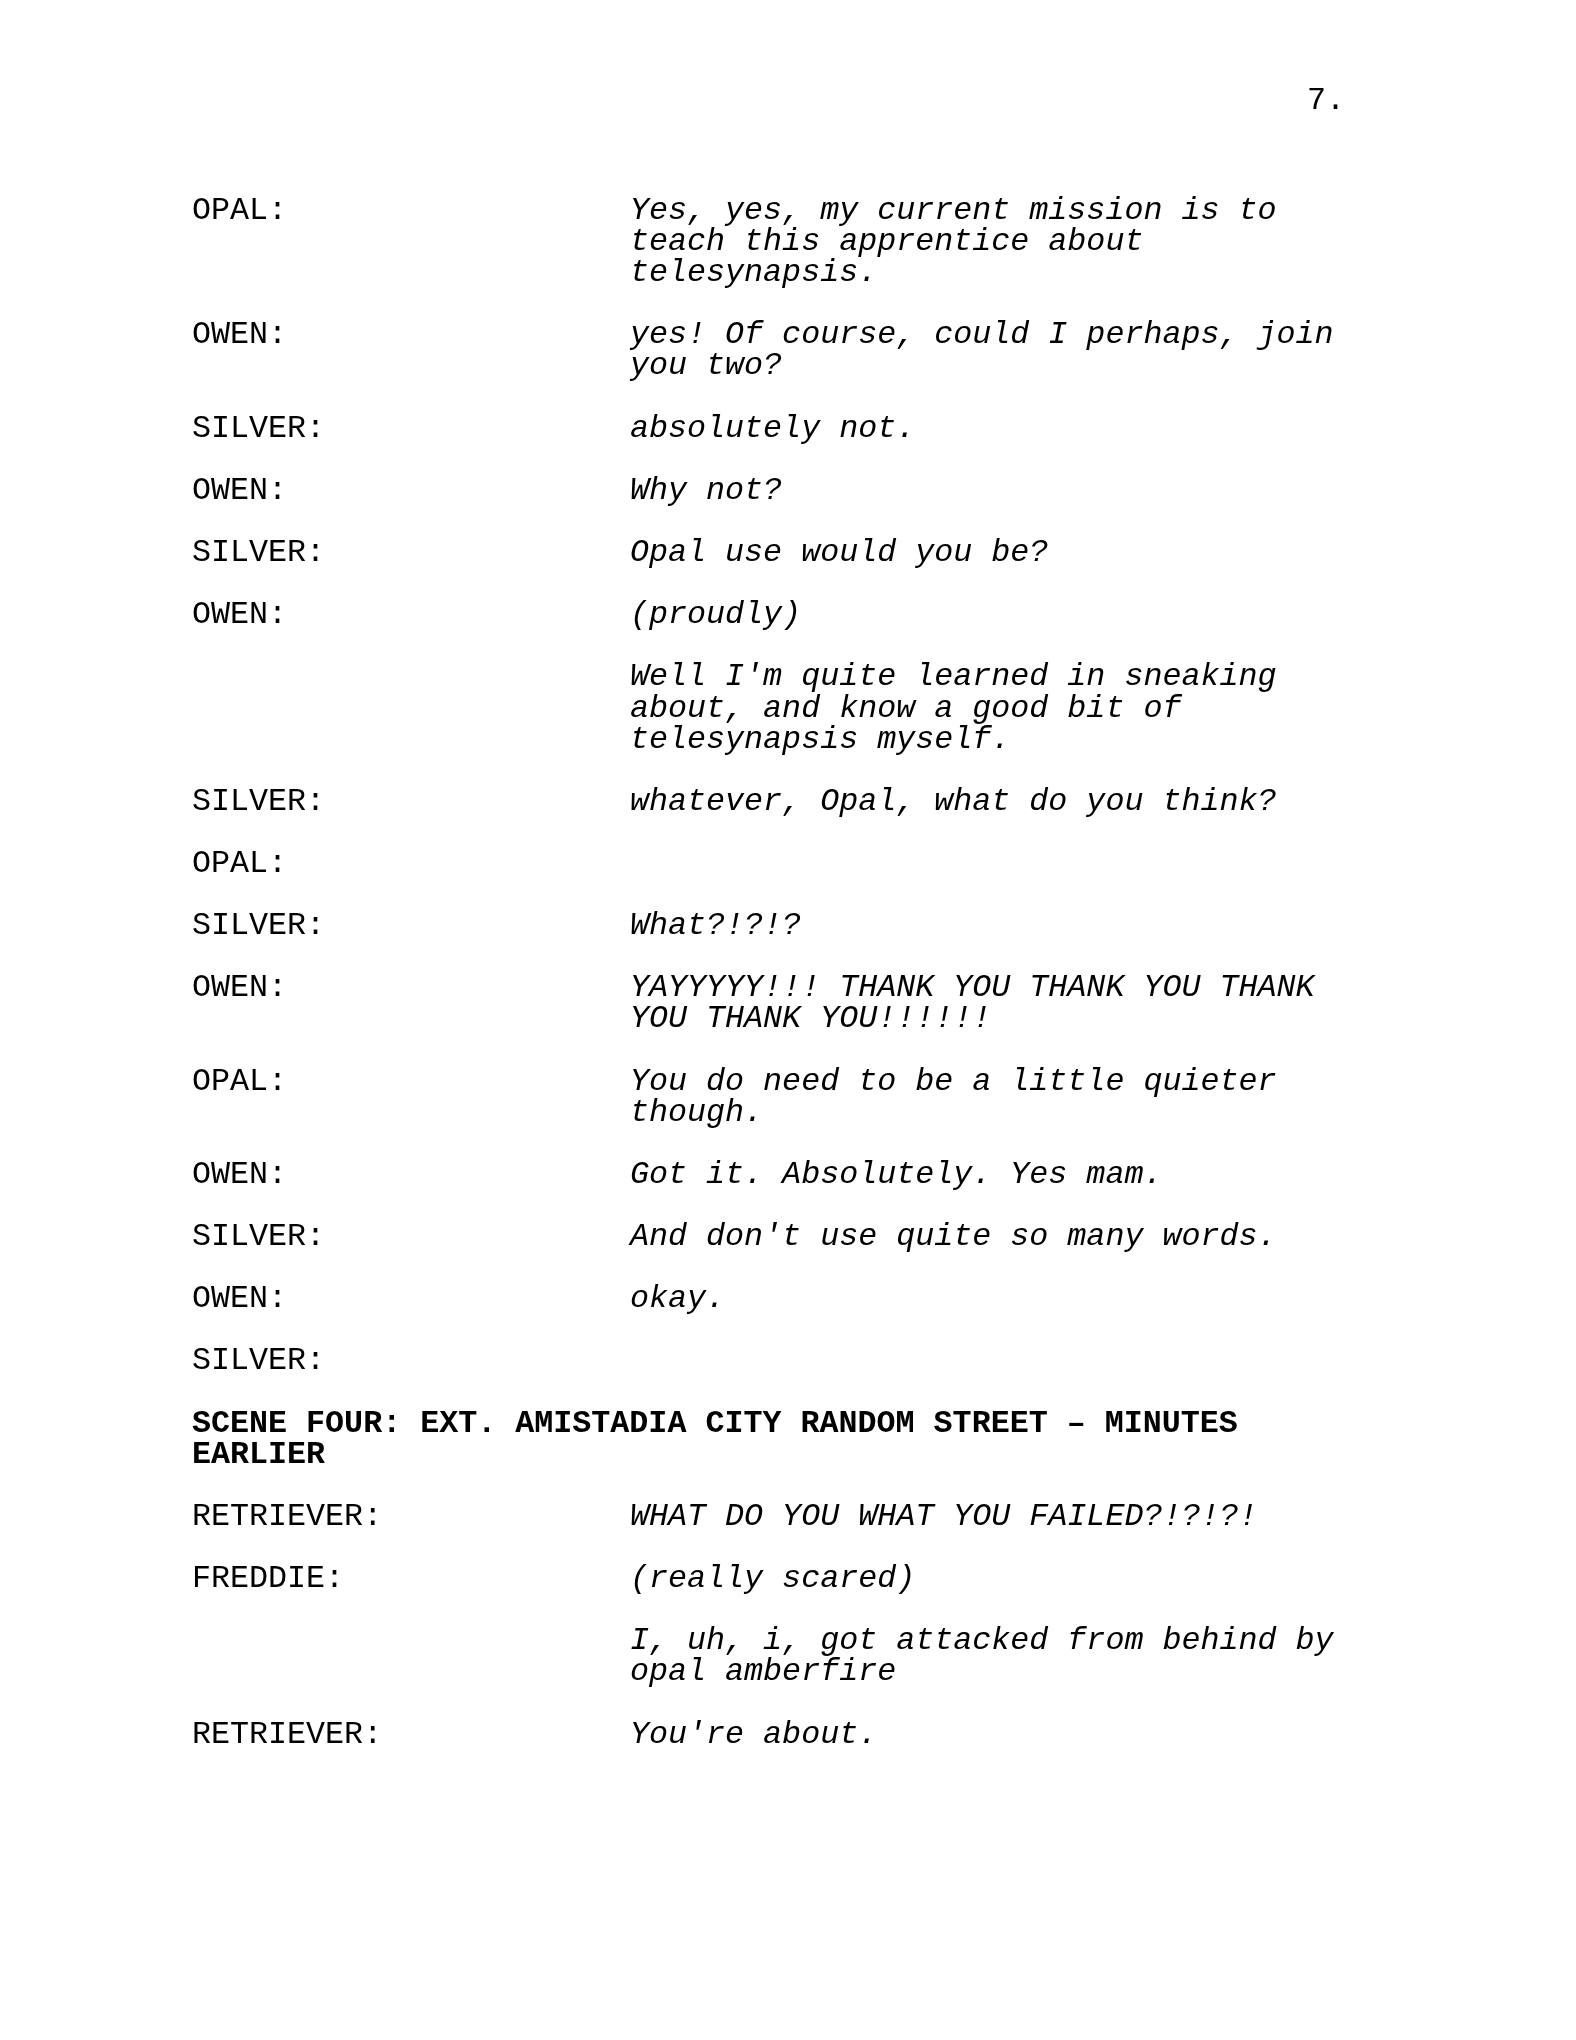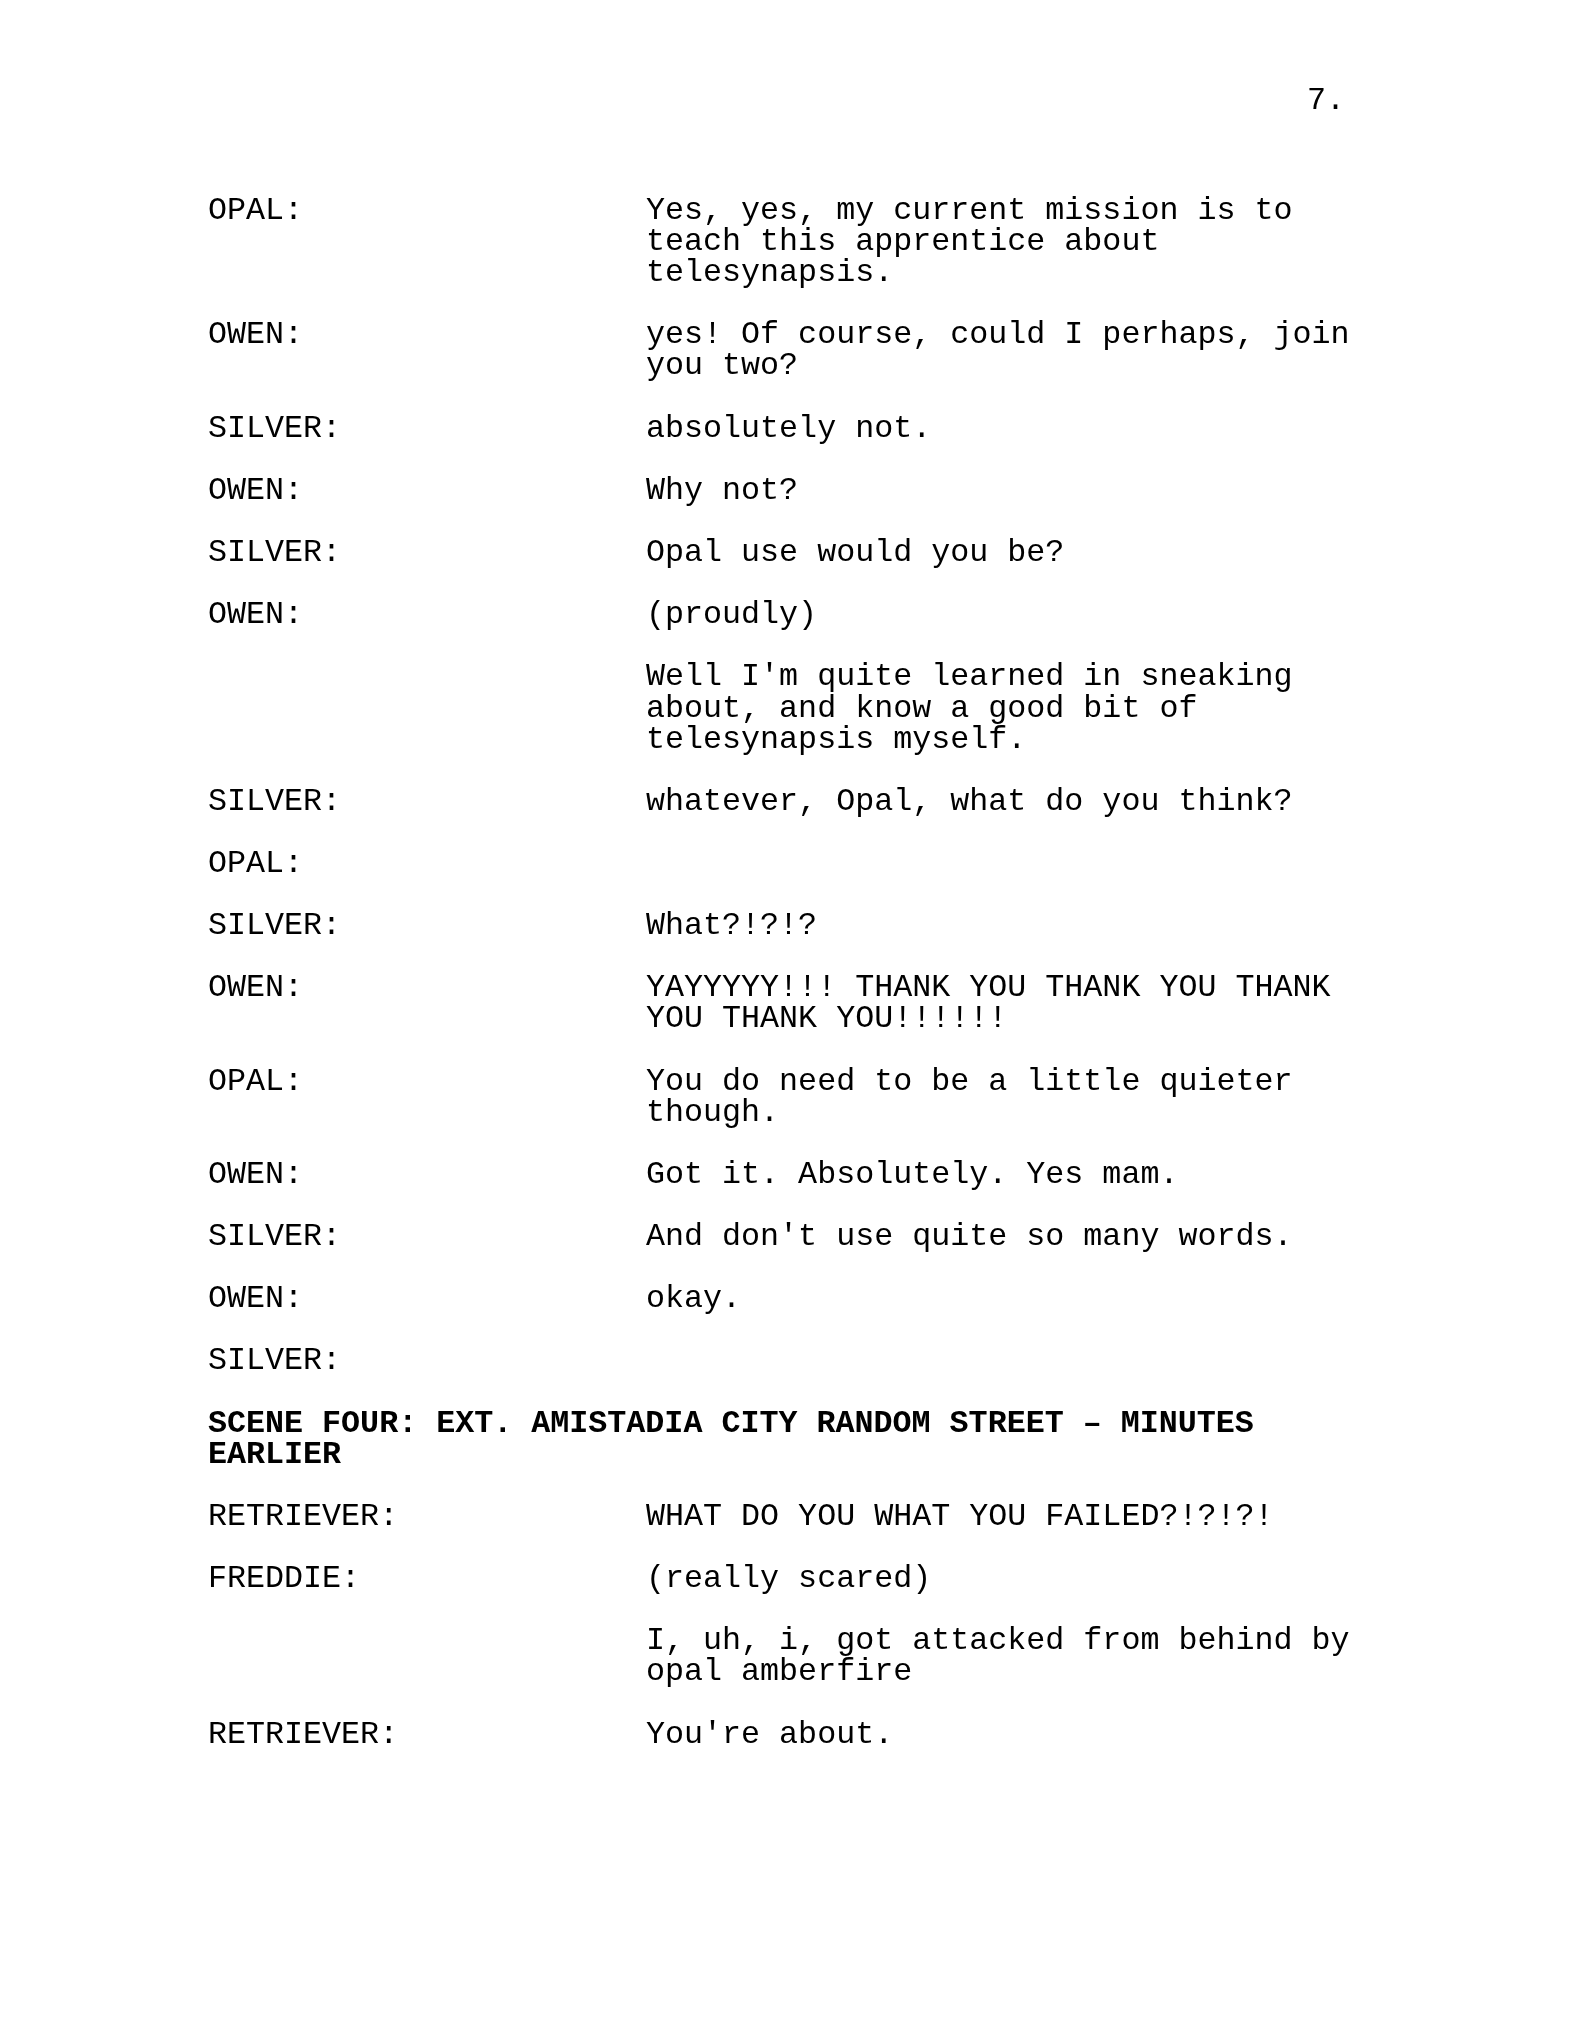--- a/index.html
+++ b/index.html
@@ -18,38 +18,39 @@
     overflow: hidden;
   }
   .page-number {
     position: absolute;
     left: 1307px;
     top: 86px;
     white-space: pre;
   }
   .content {
     position: absolute;
-    left: 208px;
+    left: 192px;
     top: 196px;
     width: 1260px;
   }
   .block {
     display: flex;
     align-items: flex-start;
     margin: 0 0 31.1px 0;
   }
   .speaker {
     flex: none;
     width: 438px;
     white-space: pre;
   }
   .dialogue {
     flex: none;
     width: 740px;
     white-space: pre-line;
+    font-style: italic;
   }
   .scene-heading {
     margin: 31.1px 0 31.1px 0;
     font-size: inherit;
     font-weight: bold;
     line-height: inherit;
     letter-spacing: 0;
     white-space: pre-line;
     text-decoration-thickness: 3px;
     text-underline-offset: 5px;

